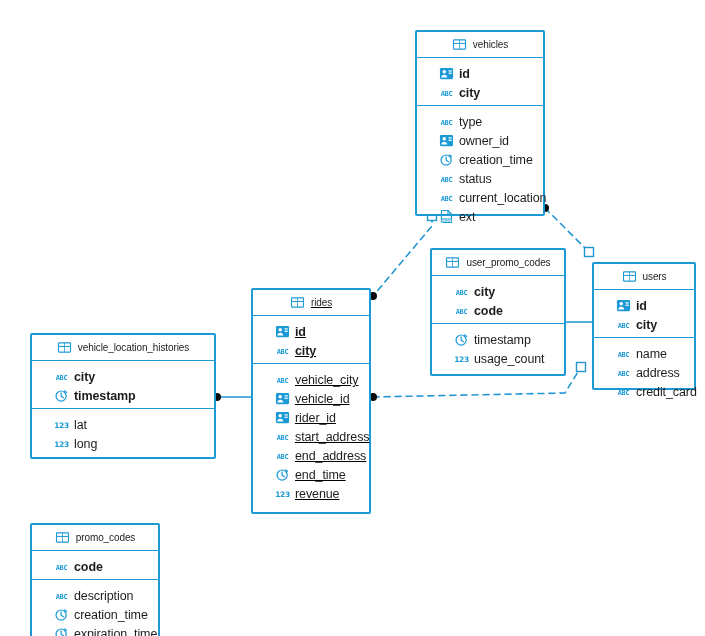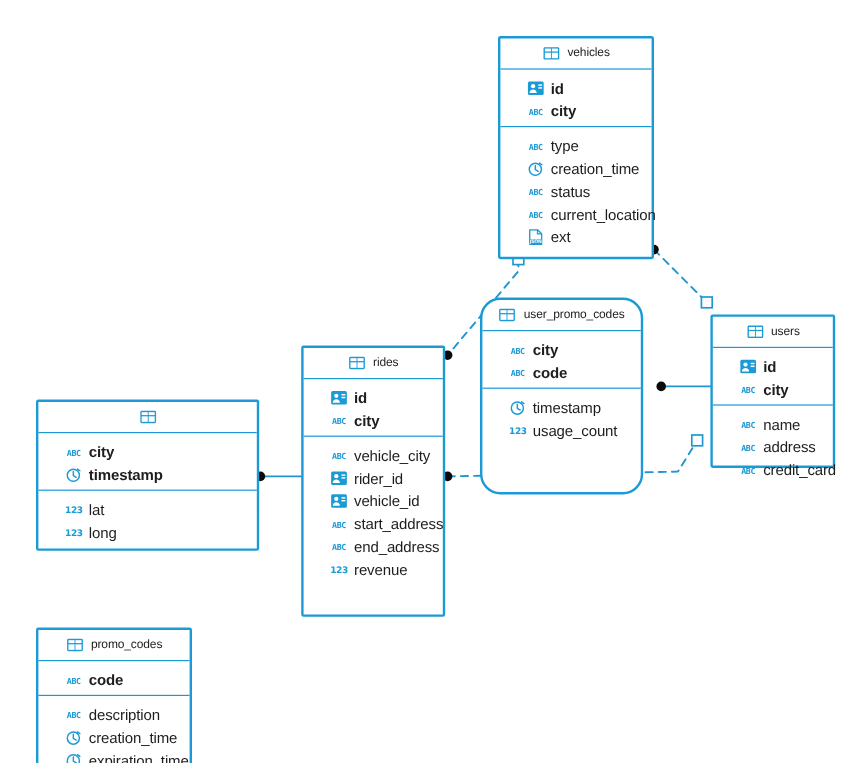--- a/index.html
+++ b/index.html
@@ -164,20 +164,32 @@
             <span style="display: flex;">
               <svg class="ic" viewBox="0 0 16 16" xmlns="http://www.w3.org/2000/svg">
                 <text x="8" y="11.4" font-family="DejaVu Sans Mono, monospace" font-size="7.4" font-weight="bold" fill="#1b9ad6" text-anchor="middle" letter-spacing="-0.3">ABC</text>
               </svg>
             </span>
             <span class="field-label">type</span>
           </div>
           <div class="field">
             <span style="display: flex;">
               <svg class="ic" viewBox="0 0 16 16" xmlns="http://www.w3.org/2000/svg">
+                <rect x="1" y="2" width="14" height="12" rx="1.4" fill="#1b9ad6"></rect>
+                <circle cx="5.6" cy="6.2" r="1.9" fill="#ffffff"></circle>
+                <path d="M2.4 12.3c0-1.9 1.5-3.1 3.2-3.1s3.2 1.2 3.2 3.1z" fill="#ffffff"></path>
+                <rect x="10.2" y="4.6" width="3.4" height="1.3" fill="#ffffff"></rect>
+                <rect x="10.2" y="7.1" width="3.4" height="1.3" fill="#ffffff"></rect>
+              </svg>
+            </span>
+            <span class="field-label">owner_id</span>
+          </div>
+          <div class="field">
+            <span style="display: flex;">
+              <svg class="ic" viewBox="0 0 16 16" xmlns="http://www.w3.org/2000/svg">
                 <circle cx="7.6" cy="8.6" r="5.4" fill="none" stroke="#1b9ad6" stroke-width="1.3"></circle>
                 <path d="M7.6 5.2v3.6l2.5 1.6" fill="none" stroke="#1b9ad6" stroke-width="1.3" stroke-linecap="round"></path>
                 <path d="M11.3 3.1l2.1 1.5" fill="none" stroke="#1b9ad6" stroke-width="1.3" stroke-linecap="round"></path>
               </svg>
             </span>
             <span class="field-label">creation_time</span>
           </div>
           <div class="field">
             <span style="display: flex;">
               <svg class="ic" viewBox="0 0 16 16" xmlns="http://www.w3.org/2000/svg">
@@ -200,21 +212,21 @@
                 <path d="M2.6 1.6h7.0l3.6 3.6v9.2H2.6z" fill="none" stroke="#1b9ad6" stroke-width="1.2" stroke-linejoin="round"></path>
                 <path d="M9.5 1.6v3.7h3.7" fill="none" stroke="#1b9ad6" stroke-width="1.1"></path>
                 <rect x="2.6" y="10.1" width="10.6" height="4.3" fill="#1b9ad6"></rect>
                 <text x="7.9" y="13.7" font-family="DejaVu Sans, sans-serif" font-size="4.1" font-weight="bold" fill="#ffffff" text-anchor="middle" letter-spacing="-0.2">JSON</text>
               </svg>
             </span>
             <span class="field-label">ext</span>
           </div>
         </div>
       </div>
-      <div class="entity" style="left: 400px; top: 248px; width: 136px; height: 164px; border-radius: 17px;">
+      <div class="entity" style="left: 430px; top: 248px; width: 136px; height: 128px;">
         <div class="entity-header">
           <span style="display: flex;">
             <svg class="ic" viewBox="0 0 16 16" xmlns="http://www.w3.org/2000/svg">
               <rect x="1" y="2.5" width="14" height="11" rx="1.2" fill="#1b9ad6"></rect>
               <rect x="2.2" y="3.7" width="5.4" height="2.6" fill="#ffffff"></rect>
               <rect x="8.4" y="3.7" width="5.4" height="2.6" fill="#ffffff"></rect>
               <rect x="2.2" y="7.4" width="5.4" height="4.9" fill="#ffffff"></rect>
               <rect x="8.4" y="7.4" width="5.4" height="4.9" fill="#ffffff"></rect>
             </svg>
           </span>
@@ -314,21 +326,21 @@
           <div class="field">
             <span style="display: flex;">
               <svg class="ic" viewBox="0 0 16 16" xmlns="http://www.w3.org/2000/svg">
                 <text x="8" y="11.4" font-family="DejaVu Sans Mono, monospace" font-size="7.4" font-weight="bold" fill="#1b9ad6" text-anchor="middle" letter-spacing="-0.3">ABC</text>
               </svg>
             </span>
             <span class="field-label">credit_card</span>
           </div>
         </div>
       </div>
-      <div class="entity" style="left: 251px; top: 288px; width: 120px; height: 226px;">
+      <div class="entity" style="left: 251px; top: 288px; width: 120px; height: 226px; text-decoration: underline;">
         <div class="entity-header">
           <span style="display: flex;">
             <svg class="ic" viewBox="0 0 16 16" xmlns="http://www.w3.org/2000/svg">
               <rect x="1" y="2.5" width="14" height="11" rx="1.2" fill="#1b9ad6"></rect>
               <rect x="2.2" y="3.7" width="5.4" height="2.6" fill="#ffffff"></rect>
               <rect x="8.4" y="3.7" width="5.4" height="2.6" fill="#ffffff"></rect>
               <rect x="2.2" y="7.4" width="5.4" height="4.9" fill="#ffffff"></rect>
               <rect x="8.4" y="7.4" width="5.4" height="4.9" fill="#ffffff"></rect>
             </svg>
           </span>
@@ -368,49 +380,59 @@
           <div class="field">
             <span style="display: flex;">
               <svg class="ic" viewBox="0 0 16 16" xmlns="http://www.w3.org/2000/svg">
                 <rect x="1" y="2" width="14" height="12" rx="1.4" fill="#1b9ad6"></rect>
                 <circle cx="5.6" cy="6.2" r="1.9" fill="#ffffff"></circle>
                 <path d="M2.4 12.3c0-1.9 1.5-3.1 3.2-3.1s3.2 1.2 3.2 3.1z" fill="#ffffff"></path>
                 <rect x="10.2" y="4.6" width="3.4" height="1.3" fill="#ffffff"></rect>
                 <rect x="10.2" y="7.1" width="3.4" height="1.3" fill="#ffffff"></rect>
               </svg>
             </span>
-            <span class="field-label">rider_id</span>
+            <span class="field-label">vehicle_id</span>
           </div>
           <div class="field">
             <span style="display: flex;">
               <svg class="ic" viewBox="0 0 16 16" xmlns="http://www.w3.org/2000/svg">
                 <rect x="1" y="2" width="14" height="12" rx="1.4" fill="#1b9ad6"></rect>
                 <circle cx="5.6" cy="6.2" r="1.9" fill="#ffffff"></circle>
                 <path d="M2.4 12.3c0-1.9 1.5-3.1 3.2-3.1s3.2 1.2 3.2 3.1z" fill="#ffffff"></path>
                 <rect x="10.2" y="4.6" width="3.4" height="1.3" fill="#ffffff"></rect>
                 <rect x="10.2" y="7.1" width="3.4" height="1.3" fill="#ffffff"></rect>
               </svg>
             </span>
-            <span class="field-label">vehicle_id</span>
+            <span class="field-label">rider_id</span>
           </div>
           <div class="field">
             <span style="display: flex;">
               <svg class="ic" viewBox="0 0 16 16" xmlns="http://www.w3.org/2000/svg">
                 <text x="8" y="11.4" font-family="DejaVu Sans Mono, monospace" font-size="7.4" font-weight="bold" fill="#1b9ad6" text-anchor="middle" letter-spacing="-0.3">ABC</text>
               </svg>
             </span>
             <span class="field-label">start_address</span>
           </div>
           <div class="field">
             <span style="display: flex;">
               <svg class="ic" viewBox="0 0 16 16" xmlns="http://www.w3.org/2000/svg">
                 <text x="8" y="11.4" font-family="DejaVu Sans Mono, monospace" font-size="7.4" font-weight="bold" fill="#1b9ad6" text-anchor="middle" letter-spacing="-0.3">ABC</text>
               </svg>
             </span>
             <span class="field-label">end_address</span>
+          </div>
+          <div class="field">
+            <span style="display: flex;">
+              <svg class="ic" viewBox="0 0 16 16" xmlns="http://www.w3.org/2000/svg">
+                <circle cx="7.6" cy="8.6" r="5.4" fill="none" stroke="#1b9ad6" stroke-width="1.3"></circle>
+                <path d="M7.6 5.2v3.6l2.5 1.6" fill="none" stroke="#1b9ad6" stroke-width="1.3" stroke-linecap="round"></path>
+                <path d="M11.3 3.1l2.1 1.5" fill="none" stroke="#1b9ad6" stroke-width="1.3" stroke-linecap="round"></path>
+              </svg>
+            </span>
+            <span class="field-label">end_time</span>
           </div>
           <div class="field">
             <span style="display: flex;">
               <svg class="ic" viewBox="0 0 16 16" xmlns="http://www.w3.org/2000/svg">
                 <text x="8" y="11.6" font-family="DejaVu Sans, sans-serif" font-size="8" font-weight="bold" fill="#1b9ad6" text-anchor="middle" letter-spacing="-0.4">123</text>
               </svg>
             </span>
             <span class="field-label">revenue</span>
           </div>
         </div>
@@ -419,20 +441,21 @@
         <div class="entity-header">
           <span style="display: flex;">
             <svg class="ic" viewBox="0 0 16 16" xmlns="http://www.w3.org/2000/svg">
               <rect x="1" y="2.5" width="14" height="11" rx="1.2" fill="#1b9ad6"></rect>
               <rect x="2.2" y="3.7" width="5.4" height="2.6" fill="#ffffff"></rect>
               <rect x="8.4" y="3.7" width="5.4" height="2.6" fill="#ffffff"></rect>
               <rect x="2.2" y="7.4" width="5.4" height="4.9" fill="#ffffff"></rect>
               <rect x="8.4" y="7.4" width="5.4" height="4.9" fill="#ffffff"></rect>
             </svg>
           </span>
+          <span class="entity-title">vehicle_location_histories</span>
         </div>
         <div class="section keys">
           <div class="field pk">
             <span style="display: flex;">
               <svg class="ic" viewBox="0 0 16 16" xmlns="http://www.w3.org/2000/svg">
                 <text x="8" y="11.4" font-family="DejaVu Sans Mono, monospace" font-size="7.4" font-weight="bold" fill="#1b9ad6" text-anchor="middle" letter-spacing="-0.3">ABC</text>
               </svg>
             </span>
             <span class="field-label">city</span>
           </div>

